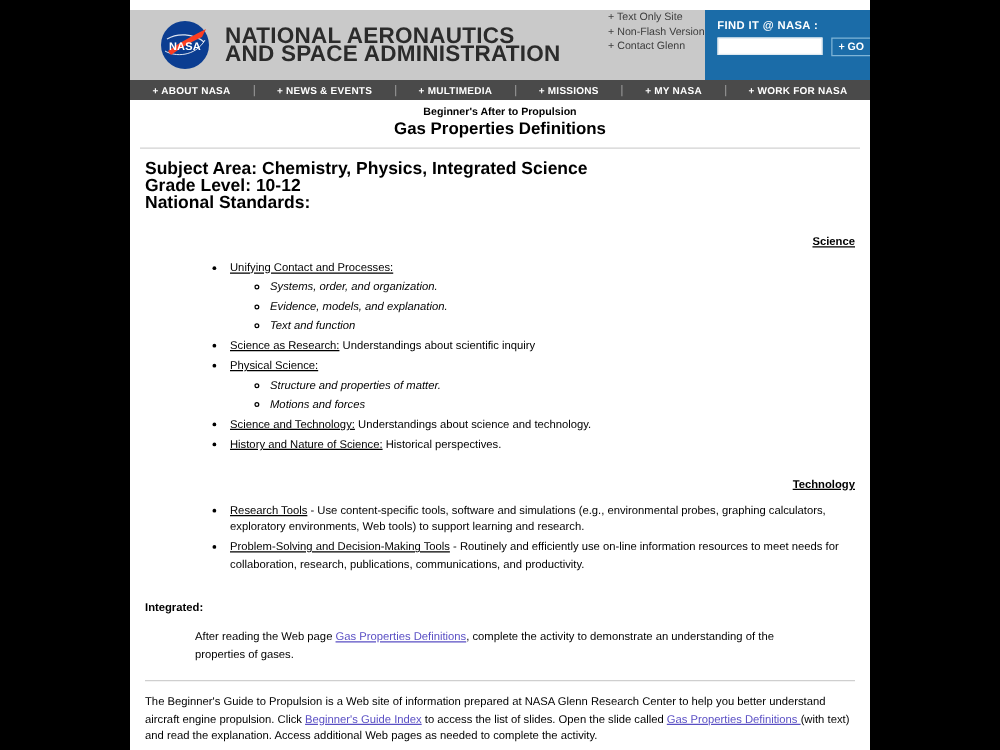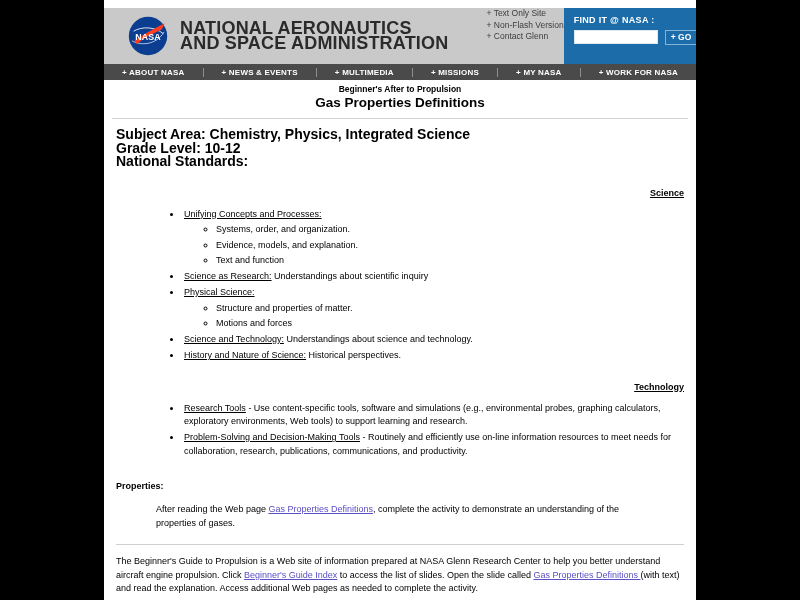--- a/index.html
+++ b/index.html
@@ -173,21 +173,21 @@
   ul.lvl1 > li {
     margin-bottom: 2.5px;
     padding-left: 2px;
     line-height: 13.5px;
   }
   ul.lvl2 {
     list-style: circle;
     margin: 2px 0 2px 0;
     padding-left: 32px;
   }
-  ul.lvl2 > li { margin-bottom: 2px; line-height: 13.5px; }
+  ul.lvl2 > li { margin-bottom: 2px; line-height: 13.5px; font-style: italic; }
   .u { text-decoration: underline; }
   .objectives-head {
     font-weight: bold;
     font-size: 9px;
     margin-top: 22px;
   }
   .objectives-body {
     margin: 10px 0 0 40px;
     width: 500px;
     line-height: 13.5px;
@@ -262,21 +262,21 @@
 
     <div class="content">
 
       <div class="meta-line">Subject Area: Chemistry, Physics, Integrated Science</div>
       <div class="meta-line">Grade Level: 10-12</div>
       <div class="meta-line">National Standards:</div>
 
       <div class="section-head">Science</div>
       <ul class="lvl1">
         <li>
-          <span class="u">Unifying Concepts and Processes:</span><span></span>
+          <span class="u">Unifying Contact and Processes:</span><span></span>
           <ul class="lvl2">
             <li>Systems, order, and organization.</li>
             <li>Evidence, models, and explanation.</li>
             <li>Text and function</li>
           </ul>
         </li>
         <li>
           <span class="u">Science as Research:</span><span> Understandings about scientific inquiry</span>
         </li>
         <li>
@@ -297,21 +297,21 @@
       <div class="section-head">Technology</div>
       <ul class="lvl1">
         <li>
           <span class="u">Research Tools</span><span> - Use content-specific tools, software and simulations (e.g., environmental probes, graphing calculators, exploratory environments, Web tools) to support learning and research.</span>
         </li>
         <li>
           <span class="u">Problem-Solving and Decision-Making Tools</span><span> - Routinely and efficiently use on-line information resources to meet needs for collaboration, research, publications, communications, and productivity.</span>
         </li>
       </ul>
 
-      <div class="objectives-head">Properties:</div>
+      <div class="objectives-head">Integrated:</div>
       <div class="objectives-body"><span>After reading the Web page </span><a class="lnk">Gas Properties Definitions</a><span>, complete the activity to demonstrate an understanding of the properties of gases.</span></div>
 
       <hr class="rule2">
 
       <div class="para"><span>The Beginner's Guide to Propulsion is a Web site of information prepared at NASA Glenn Research Center to help you better understand aircraft engine propulsion. Click </span><a class="lnk">Beginner's Guide Index</a><span> to access the list of slides. Open the slide called </span><a class="lnk">Gas Properties Definitions </a><span>(with text) and read the explanation. Access additional Web pages as needed to complete the activity.</span></div>
 
     </div>
   </div>
 </div>
 

